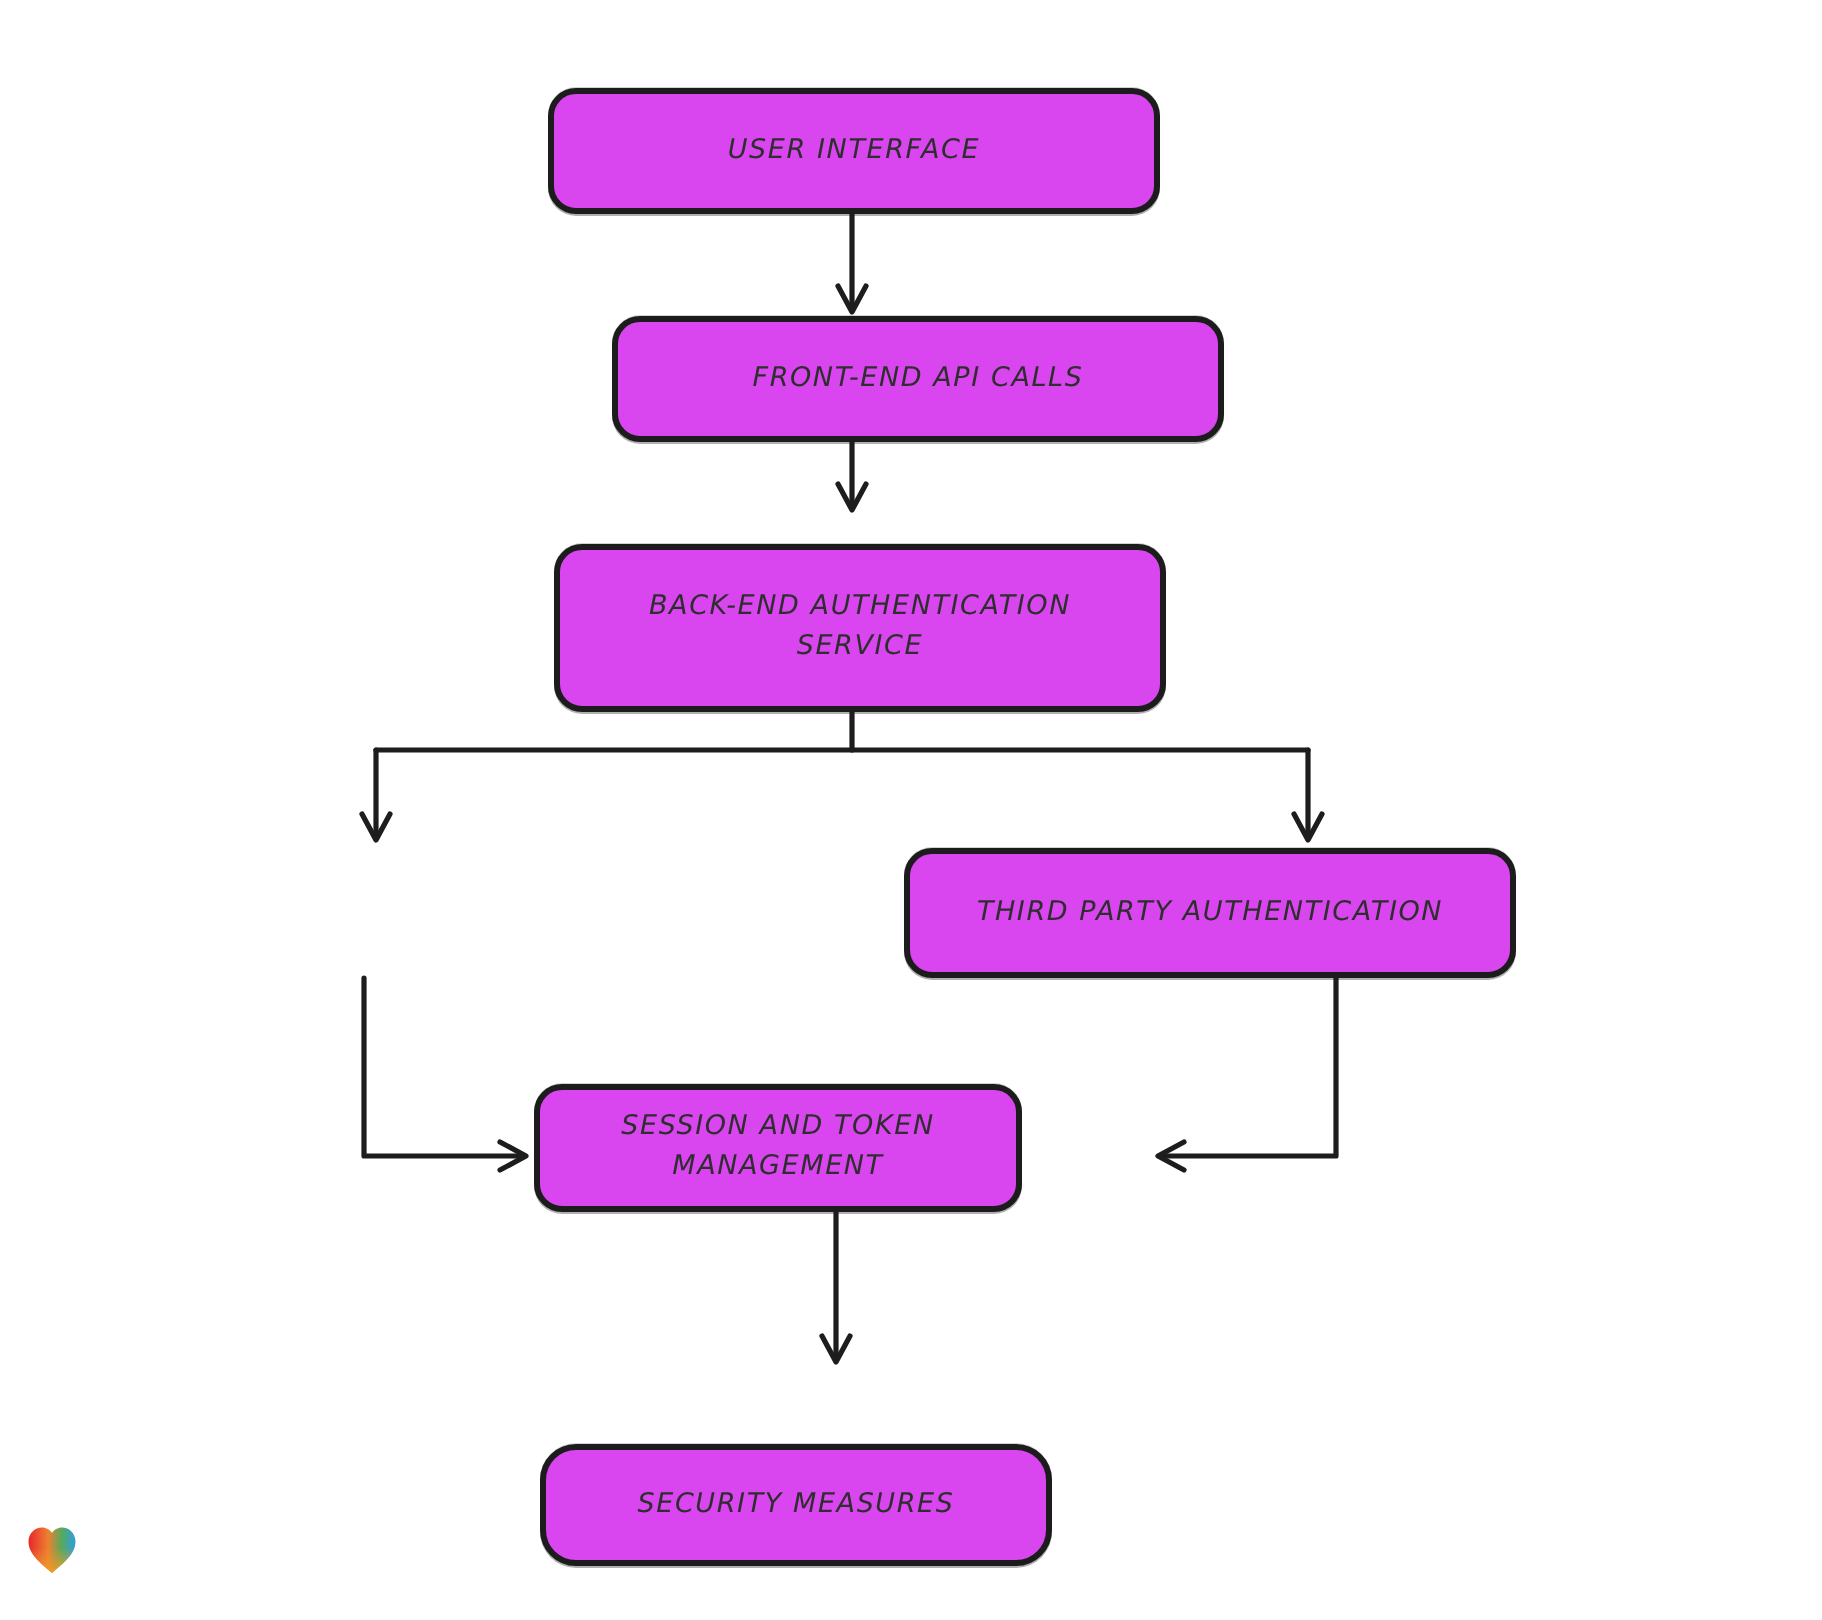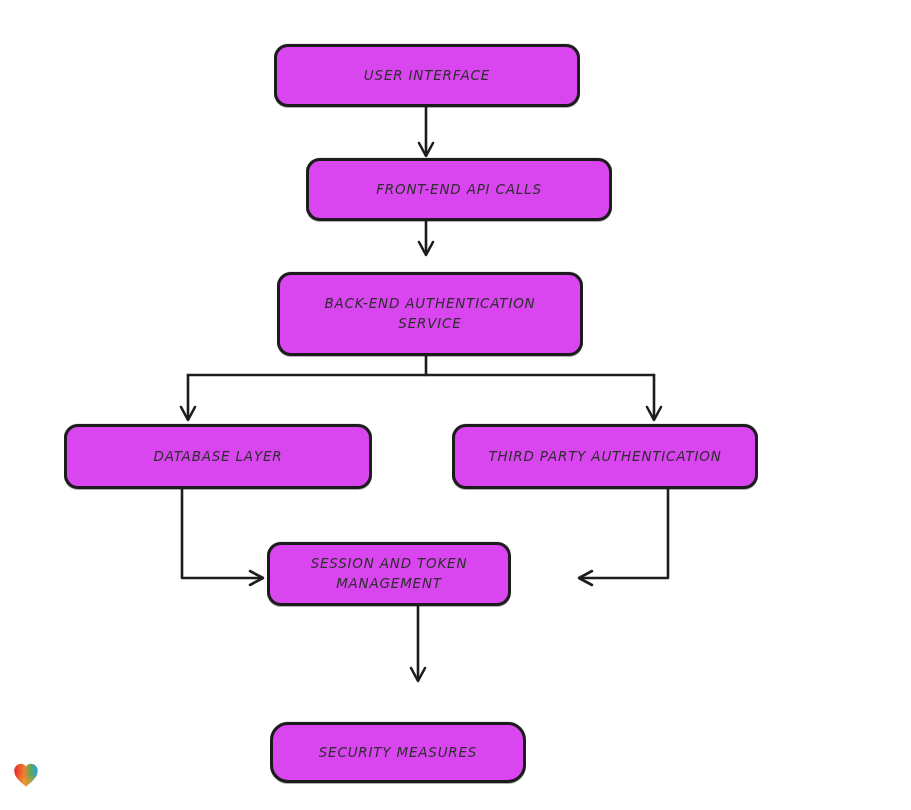--- a/index.html
+++ b/index.html
@@ -125,23 +125,20 @@
   </div>
 
   <div class="node n2">
     <span class="label">FRONT-END API CALLS</span>
   </div>
 
   <div class="node n3">
     <span class="label wrap">BACK-END AUTHENTICATION SERVICE</span>
   </div>
 
-  <div class="node n4">
-    <span class="label">DATABASE LAYER</span>
-  </div>
 
   <div class="node n5">
     <span class="label">THIRD PARTY AUTHENTICATION</span>
   </div>
 
   <div class="node n6">
     <span class="label wrap-narrow">SESSION AND TOKEN MANAGEMENT</span>
   </div>
 
   <div class="node n7">

